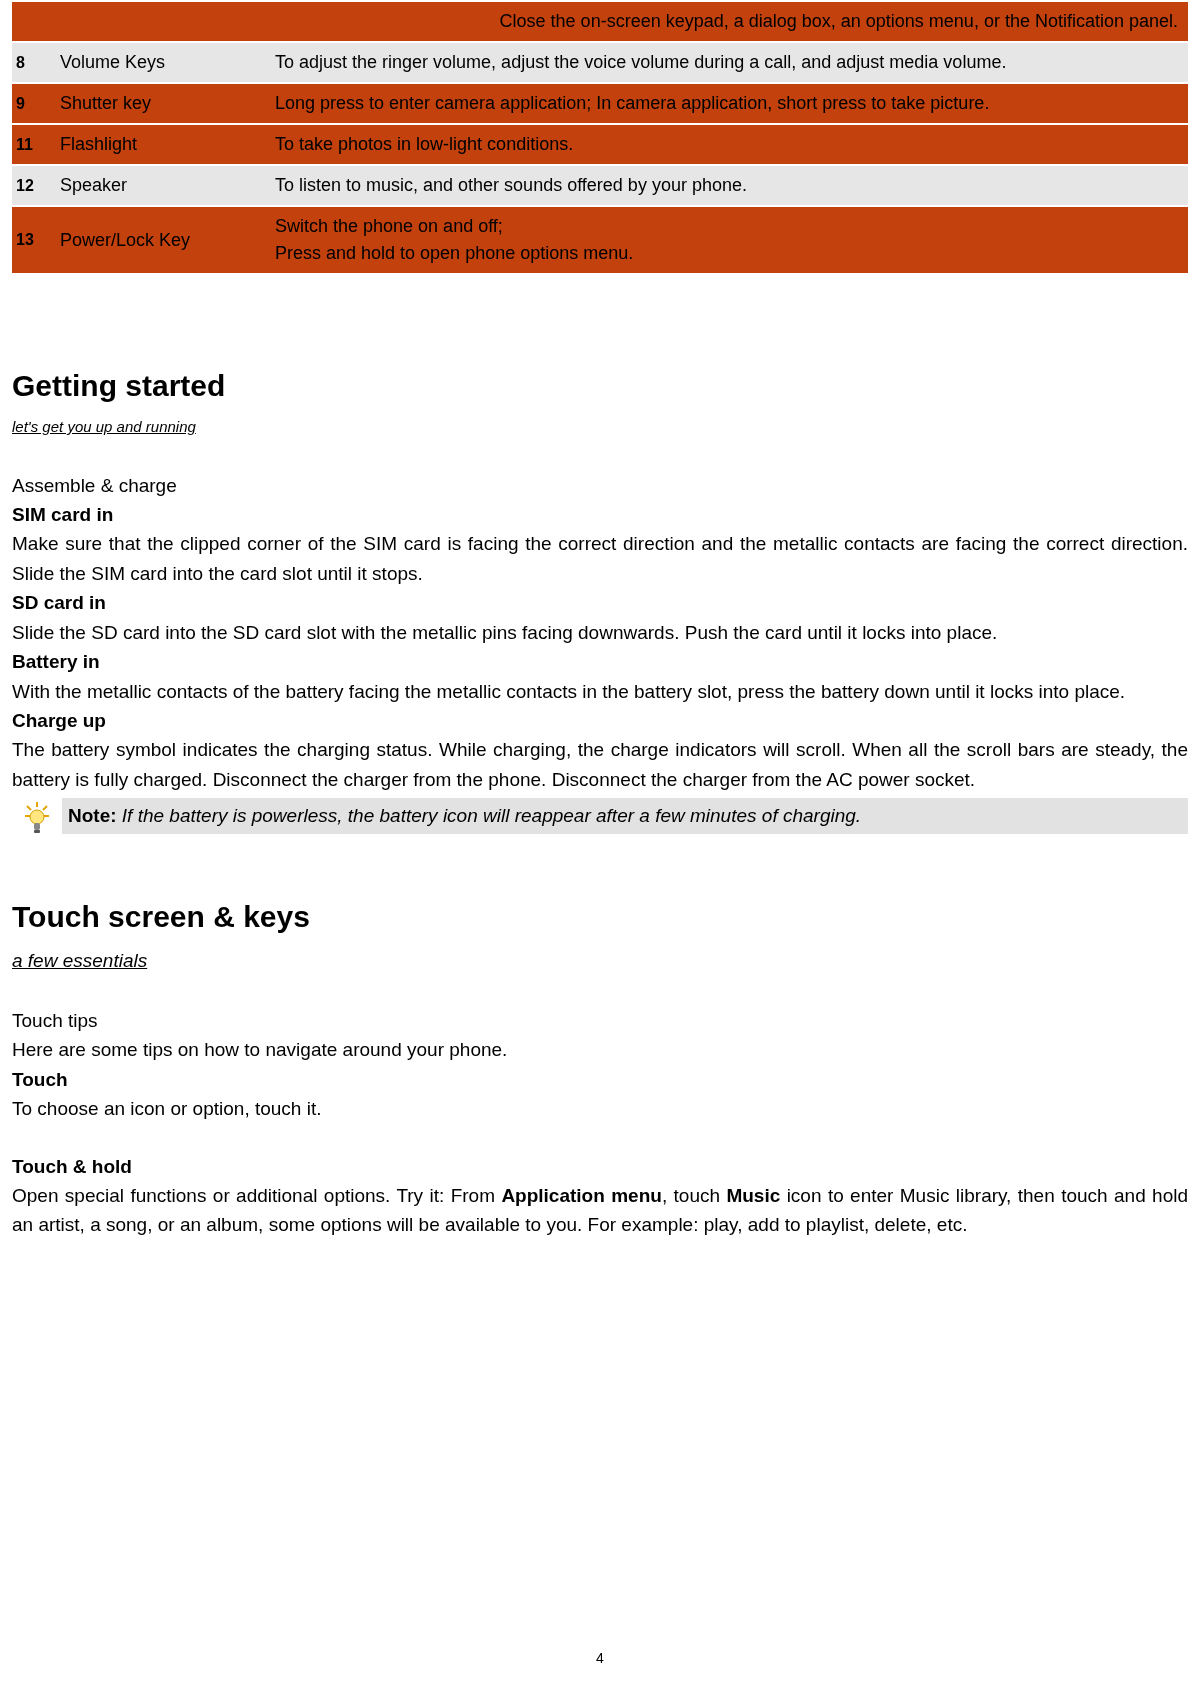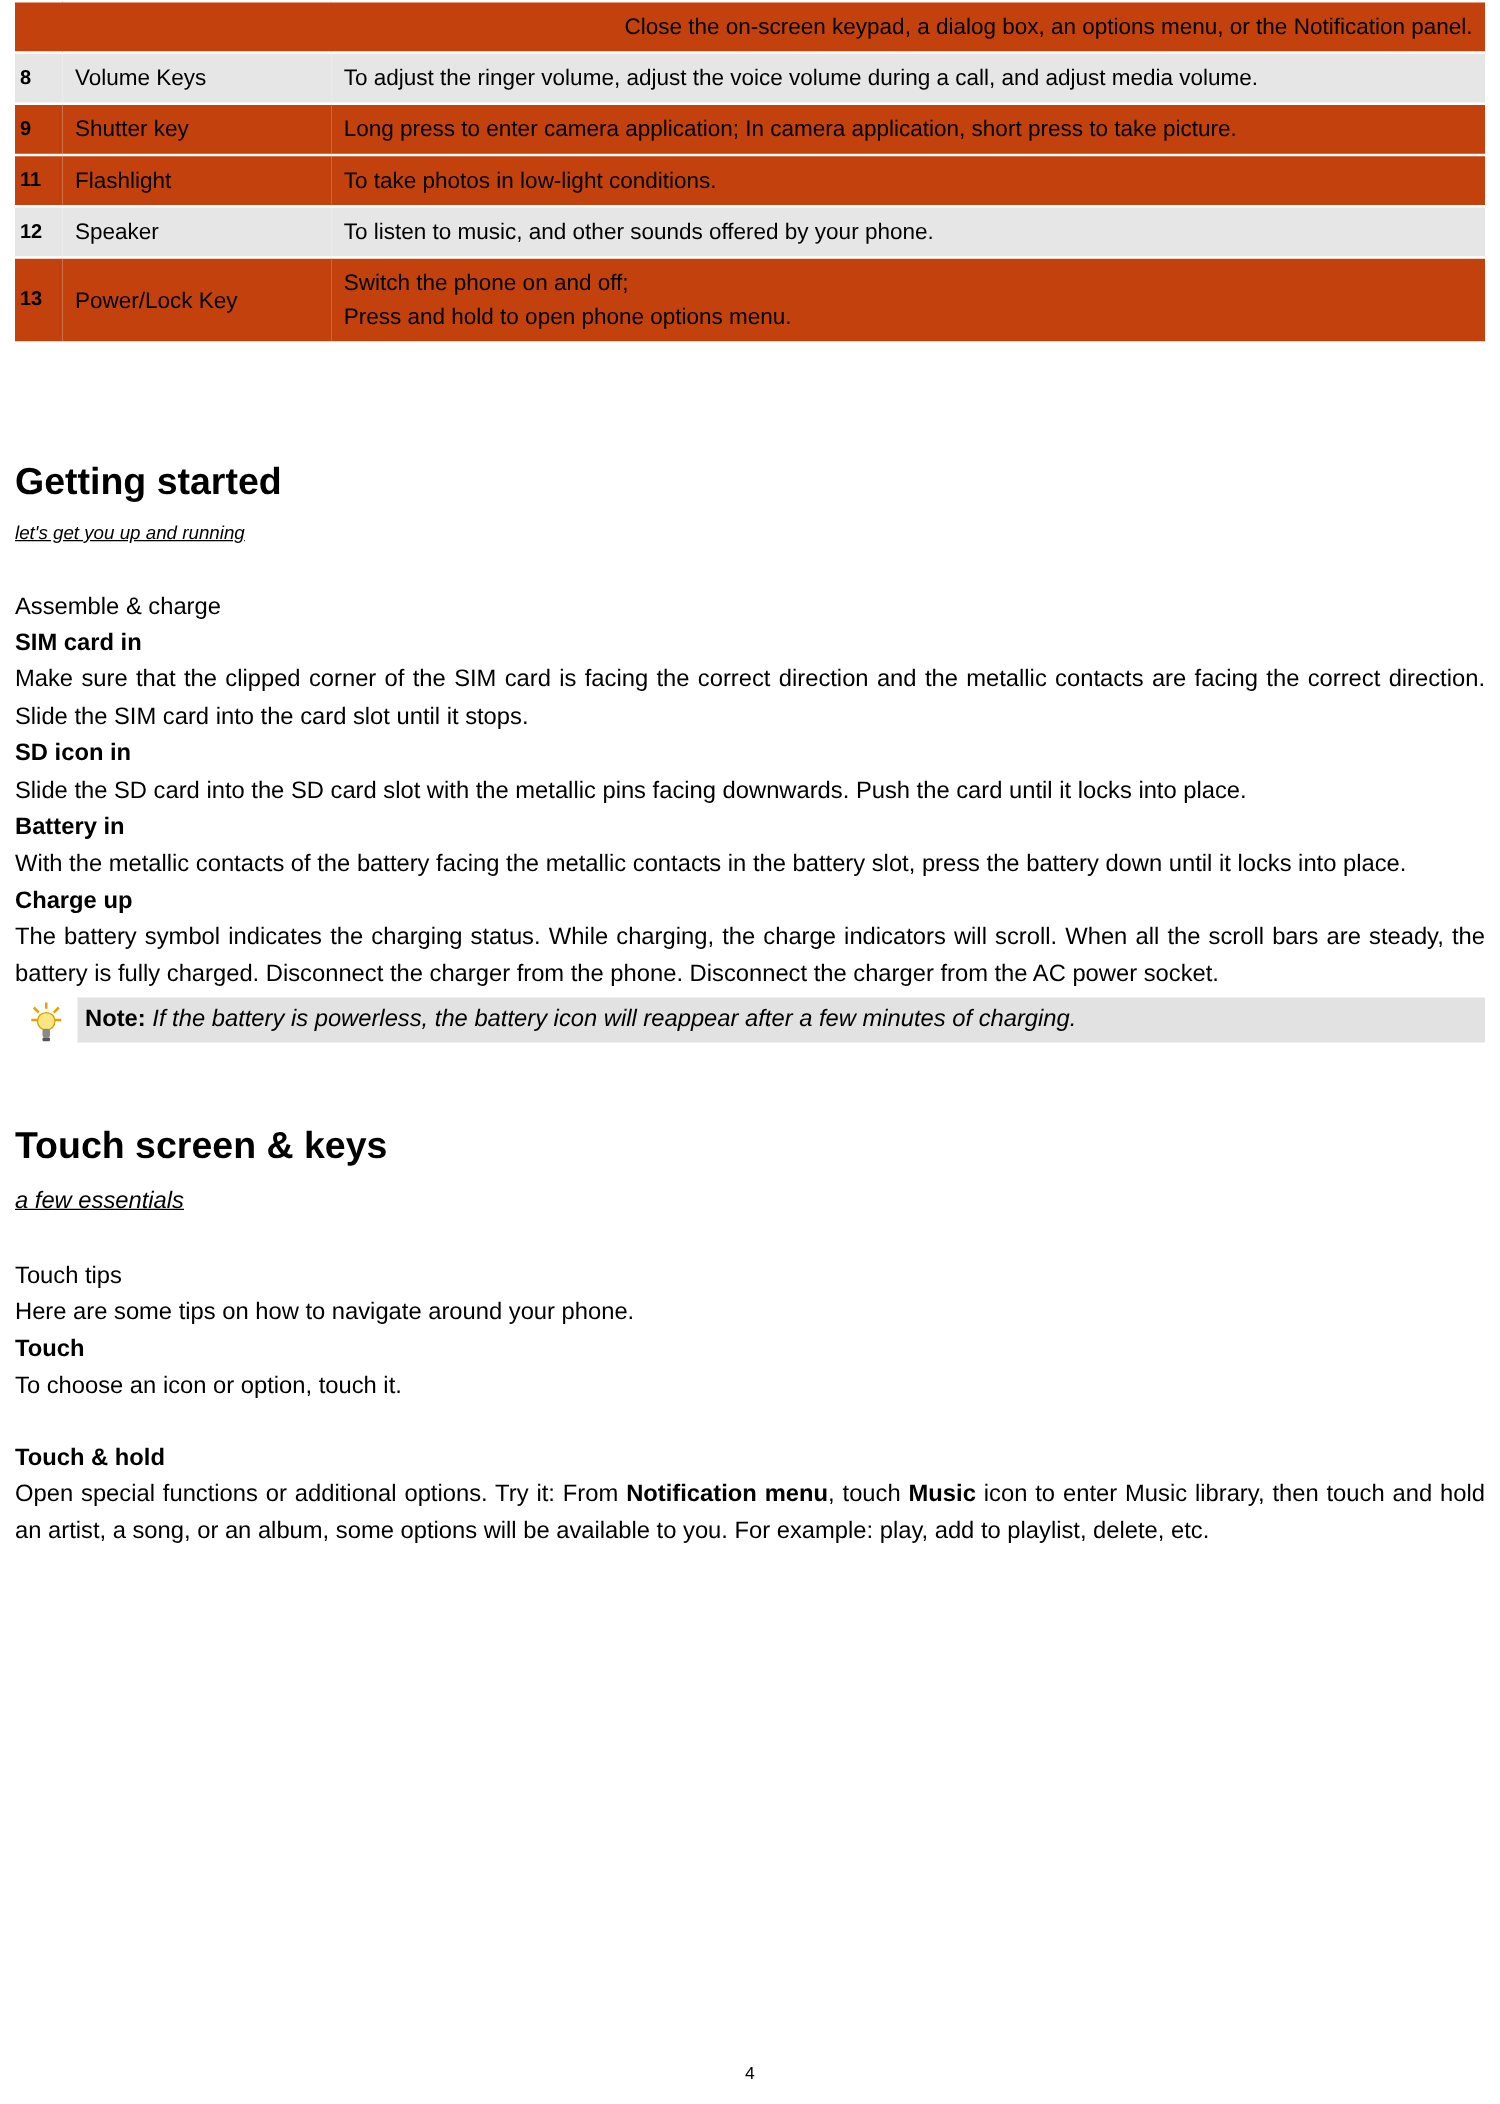--- a/index.html
+++ b/index.html
@@ -158,21 +158,21 @@
       </tbody>
   </table>
 
   <h2 class="section">Getting started</h2>
   <span class="subtitle-small">let's get you up and running</span>
 
   <div class="body-text">
     <p class="sub-heading">Assemble &amp; charge</p>
     <p class="bold-heading">SIM card in</p>
     <p class="justified">Make sure that the clipped corner of the SIM card is facing the correct direction and the metallic contacts are facing the correct direction. Slide the SIM card into the card slot until it stops.</p>
-    <p class="bold-heading">SD icon in</p>
+    <p class="bold-heading">SD card in</p>
     <p class="justified">Slide the SD card into the SD card slot with the metallic pins facing downwards. Push the card until it locks into place.</p>
     <p class="bold-heading">Battery in</p>
     <p class="justified">With the metallic contacts of the battery facing the metallic contacts in the battery slot, press the battery down until it locks into place.</p>
     <p class="bold-heading">Charge up</p>
     <p class="justified">The battery symbol indicates the charging status. While charging, the charge indicators will scroll. When all the scroll bars are steady, the battery is fully charged. Disconnect the charger from the phone. Disconnect the charger from the AC power socket.</p>
 
     <div class="note-row">
       <div class="note-icon">
         <svg width="28" height="36" viewBox="0 0 28 36">
           <g>
@@ -197,19 +197,19 @@
   <span class="subtitle-large">a few essentials</span>
 
   <div class="body-text">
     <p class="sub-heading">Touch tips</p>
     <p>Here are some tips on how to navigate around your phone.</p>
     <p class="bold-heading">Touch</p>
     <p>To choose an icon or option, touch it.</p>
     <div class="spacer-line"></div>
     <p class="bold-heading">Touch &amp; hold</p>
     <p class="justified">
-      <span>Open special functions or additional options. Try it: From </span><b>Notification menu</b><span>, touch </span><b>Music</b><span> icon to enter Music library, then touch and hold an artist, a song, or an album, some options will be available to you. For example: play, add to playlist, delete, etc.</span>
+      <span>Open special functions or additional options. Try it: From </span><b>Application menu</b><span>, touch </span><b>Music</b><span> icon to enter Music library, then touch and hold an artist, a song, or an album, some options will be available to you. For example: play, add to playlist, delete, etc.</span>
     </p>
   </div>
 
 </div>
 
 <div class="page-number">4</div>
 
 </body></html>

